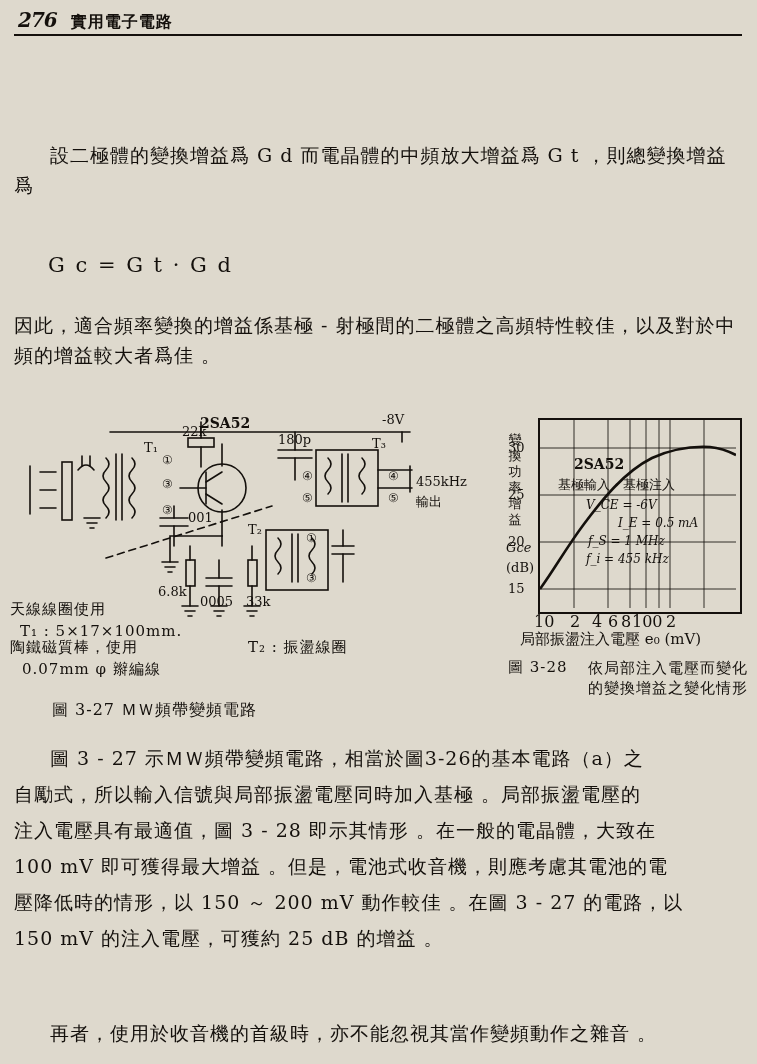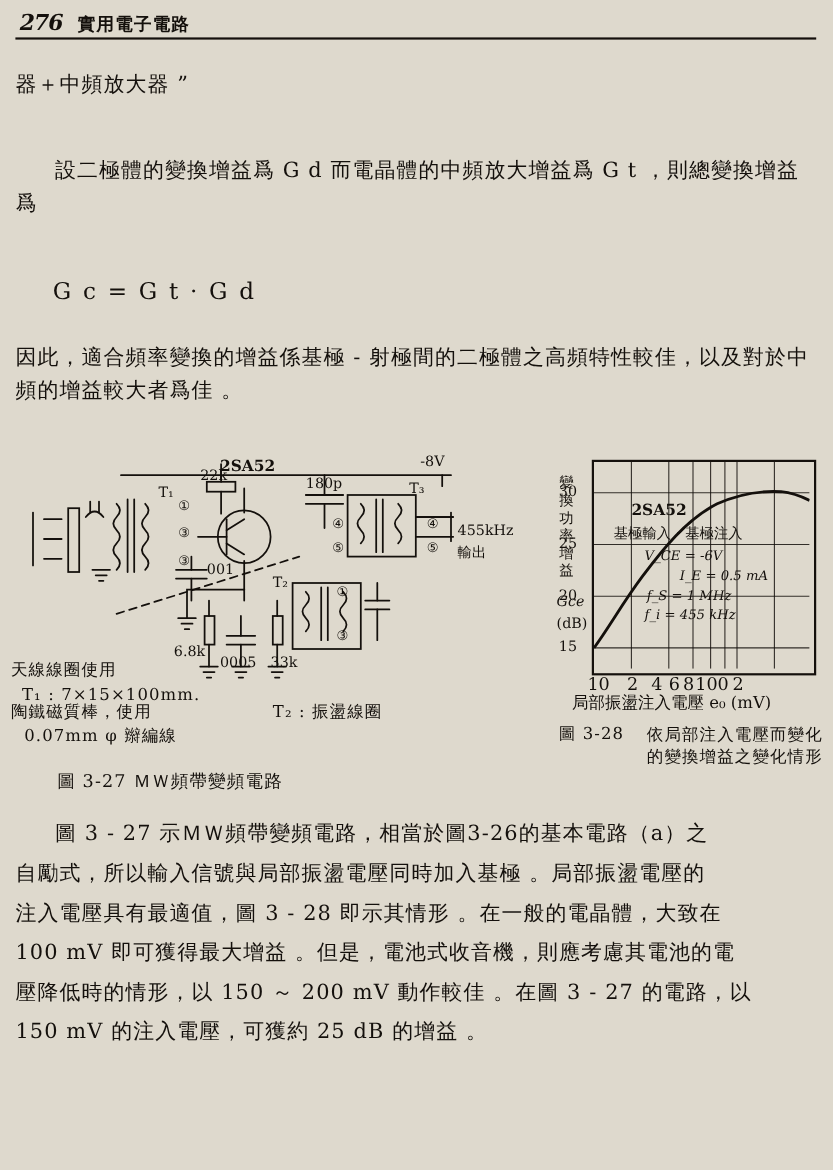--- a/index.html
+++ b/index.html
@@ -49,21 +49,20 @@
 <div class="page">
 
   <div class="hdr">
     <span class="pg-num">276</span>
     <span class="hdr-title">實用電子電路</span>
   </div>
   <div class="rule"></div>
 
   <div class="ghost" style="left:660px;top:72px;">　　　　</div>
 
-  <div class="p l1">器＋中頻放大器 ”</div>
 
   <div class="p l2">
     <span class="ind"></span><span>設二極體的變換增益爲 G d 而電晶體的中頻放大增益爲 G t ，則總變換增益爲</span>
   </div>
 
   <div class="p formula">G c = G t · G d</div>
 
   <div class="p l3">因此，適合頻率變換的增益係基極 - 射極間的二極體之高頻特性較佳，以及對於中頻的增益較大者爲佳 。</div>
 
   <div class="figarea">
@@ -164,21 +163,21 @@
           <text x="406" y="76">455kHz</text>
           <text x="406" y="96">輸出</text>
           <text x="134" y="42">T₁</text>
           <text x="238" y="124">T₂</text>
           <text x="362" y="38">T₃</text>
           <text x="372" y="14">-8V</text>
         </g>
       </svg>
 
       <div class="cap" style="left:0px;top:190px;">天線線圈使用</div>
-      <div class="cap" style="left:10px;top:212px;">T₁ :  7×15×100mm.</div>
+      <div class="cap" style="left:10px;top:212px;">T₁ :  5×17×100mm.</div>
     </div>
 
     <div class="cap" style="left:10px;top:238px;">陶鐵磁質棒，使用</div>
     <div class="cap" style="left:22px;top:260px;">0.07mm φ  辮編線</div>
     <div class="cap" style="left:248px;top:238px;">T₂ : 振盪線圈</div>
 
     <div class="fig-caption" style="left:52px;top:300px;">圖 3-27   ＭＷ頻帶變頻電路</div>
 
     <div class="graphbox">
       <div class="axis-y-label">變<br>換<br>功<br>率<br>增<br>益</div>
@@ -237,14 +236,17 @@
 
   <div class="p l4">
     <div><span class="ind"></span><span>圖 3 - 27 示ＭＷ頻帶變頻電路，相當於圖3-26的基本電路（a）之</span></div>
     <div>自勵式，所以輸入信號與局部振盪電壓同時加入基極 。局部振盪電壓的</div>
     <div>注入電壓具有最適值，圖 3 - 28 即示其情形 。在一般的電晶體，大致在</div>
     <div>100 mV 即可獲得最大增益 。但是，電池式收音機，則應考慮其電池的電</div>
     <div>壓降低時的情形，以 150 ～ 200 mV 動作較佳 。在圖 3 - 27 的電路，以</div>
     <div>150 mV 的注入電壓，可獲約 25 dB 的增益 。</div>
   </div>
 
+  <div class="p l5">
+    <span class="ind"></span><span>再者，使用於收音機的首級時，亦不能忽視其當作變頻動作之雜音 。</span>
+  </div>
 
 </div>
 
 </body></html>

